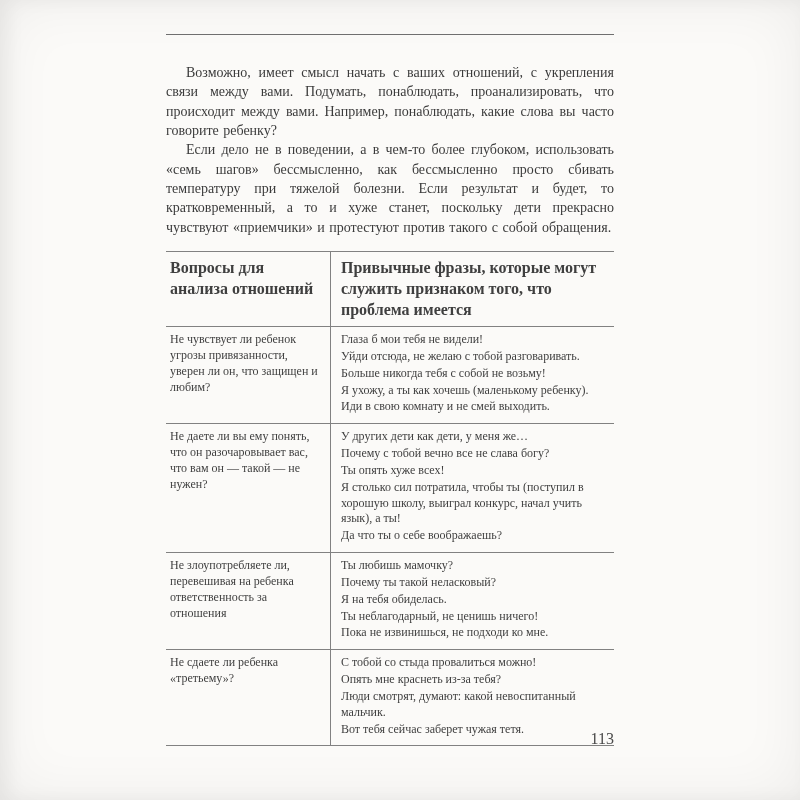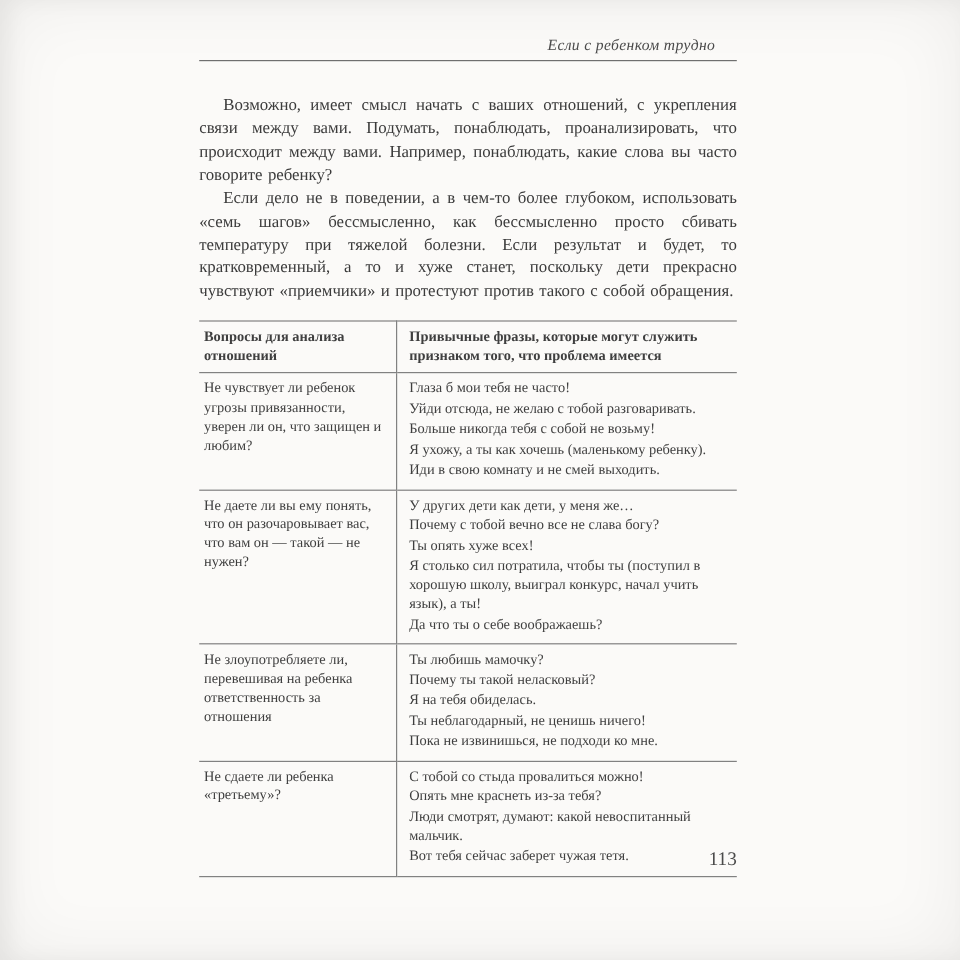--- a/index.html
+++ b/index.html
@@ -55,71 +55,70 @@
   }
   .analysis-table th,
   .analysis-table td{
     border-top:1px solid #818181;
     vertical-align:top;
     padding:5px 8px 7px 4px;
     text-align:left;
   }
   .analysis-table th{
     font-weight:bold;
-    font-size:12px;
+    font-size:16px;
     padding-bottom:6px;
     font-family:Liberation Serif, serif;
   }
   .analysis-table th:first-child,
   .analysis-table td:first-child{
     width:150px;
     border-right:1px solid #818181;
     padding-right:10px;
   }
   .analysis-table th:last-child,
   .analysis-table td:last-child{
     padding-left:10px;
   }
   .phrase{
     margin:0 0 1px 0;
   }
   .page-number{
     position:absolute;
-    left:166px;top:708px;
+    left:166px;top:730px;
     width:448px;
     text-align:right;
     padding-right:28px;
     font-size:16px;
     color:#4a4a4a;
   }
 </style>
 </head>
 <body>
 
 <div class="scan">
   <div class="page">
 
-    <div class="running-header">Если  с ребенком трудно</div>
     <div class="header-rule"></div>
 
     <p class="body-para">Возможно, имеет смысл начать с ваших отношений, с укрепления связи между вами. Подумать, понаблюдать, проанализировать, что происходит между вами. Например, понаблюдать, какие слова вы часто говорите ребенку?</p>
     <p class="body-para">Если дело не в поведении, а в чем-то более глубоком, использовать «семь шагов» бессмысленно, как бессмысленно просто сбивать температуру при тяжелой болезни. Если результат и будет, то кратковременный, а то и хуже станет, поскольку дети прекрасно чувствуют «приемчики» и протестуют против такого с собой обращения.</p>
 
     <table class="analysis-table">
       <thead>
         <tr>
           <th>Вопросы для анализа отношений</th>
           <th>Привычные фразы, которые могут служить признаком того, что проблема имеется</th>
         </tr>
       </thead>
       <tbody>
         <tr>
           <td>Не чувствует ли ребенок угрозы привязанности, уверен ли он, что защищен и любим?</td>
           <td>
-            <div class="phrase">Глаза б мои тебя не часто!</div>
+            <div class="phrase">Глаза б мои тебя не видели!</div>
             <div class="phrase">Уйди отсюда, не желаю с тобой разговаривать.</div>
             <div class="phrase">Больше никогда тебя с собой не возьму!</div>
             <div class="phrase">Я ухожу, а ты как хочешь (маленькому ребенку).</div>
             <div class="phrase">Иди в свою комнату и не смей выходить.</div>
           </td>
         </tr>
         <tr>
           <td>Не даете ли вы ему понять, что он разочаровывает вас, что вам он — такой — не нужен?</td>
           <td>
             <div class="phrase">У других дети как дети, у меня же…</div>

